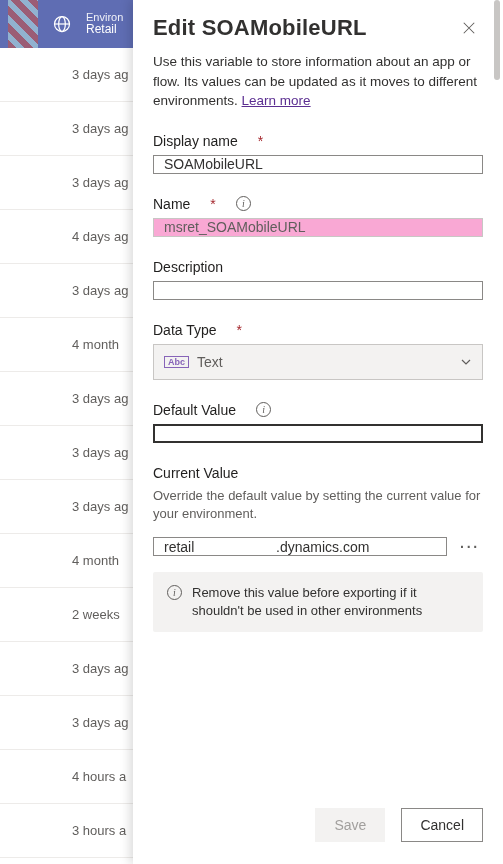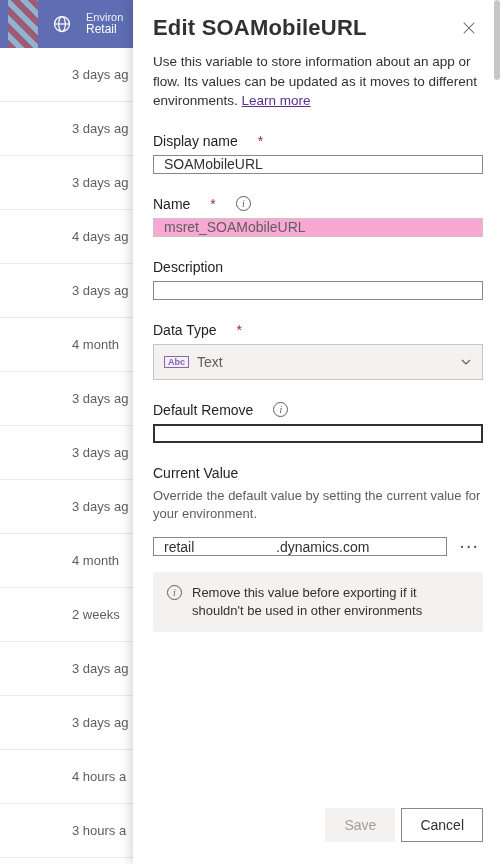--- a/index.html
+++ b/index.html
@@ -70,21 +70,21 @@
     margin-top:16px; background:#f3f2f1; padding:12px 14px 12px 14px;
     display:flex; gap:10px; font-size:13px; color:#323130; line-height:1.4;
     border-radius:2px;
   }
 
   .footer {
     margin-top:auto; padding:14px 0 16px 0; display:flex; justify-content:flex-end; gap:6px;
   }
   .btn { height:34px; padding:0 18px; font-size:14px; border:1px solid transparent; cursor:pointer; }
   .btn-save { background:#f3f2f1; color:#a19f9d; border-color:#f3f2f1; cursor:default; }
-  .btn-cancel { background:#fff; color:#323130; border:1px solid #8a8886; }
+  .btn-cancel { background:#fff; color:#323130; border:1px solid #8a8886;margin-left:10px; }
 
   .scroll-thumb { position:absolute; right:3px; top:0; width:6px; height:80px; background:#c8c6c4; border-radius:3px; }
 
   .spacer-bottom { height:6px; }
 </style>
 </head>
 <body>
 
 <div class="root">
 
@@ -200,21 +200,21 @@
           <span>Text</span>
         </span>
         <svg class="chev" viewBox="0 0 12 12" fill="none" stroke="#605e5c" stroke-width="1.2">
             <path d="M2 4l4 4 4-4"></path>
           </svg>
       </div>
     </div>
 
     <div class="field">
       <div class="field-label">
-        <span>Default Remove</span>
+        <span>Default Value</span>
         <span class="info-icon">i</span>
       </div>
       <input class="text-input heavy" value="" style="">
     </div>
 
     <div class="field">
       <div class="field-label">
         <span>Current Value</span>
       </div>
       <div class="sub">Override the default value by setting the current value for your environment.</div>

